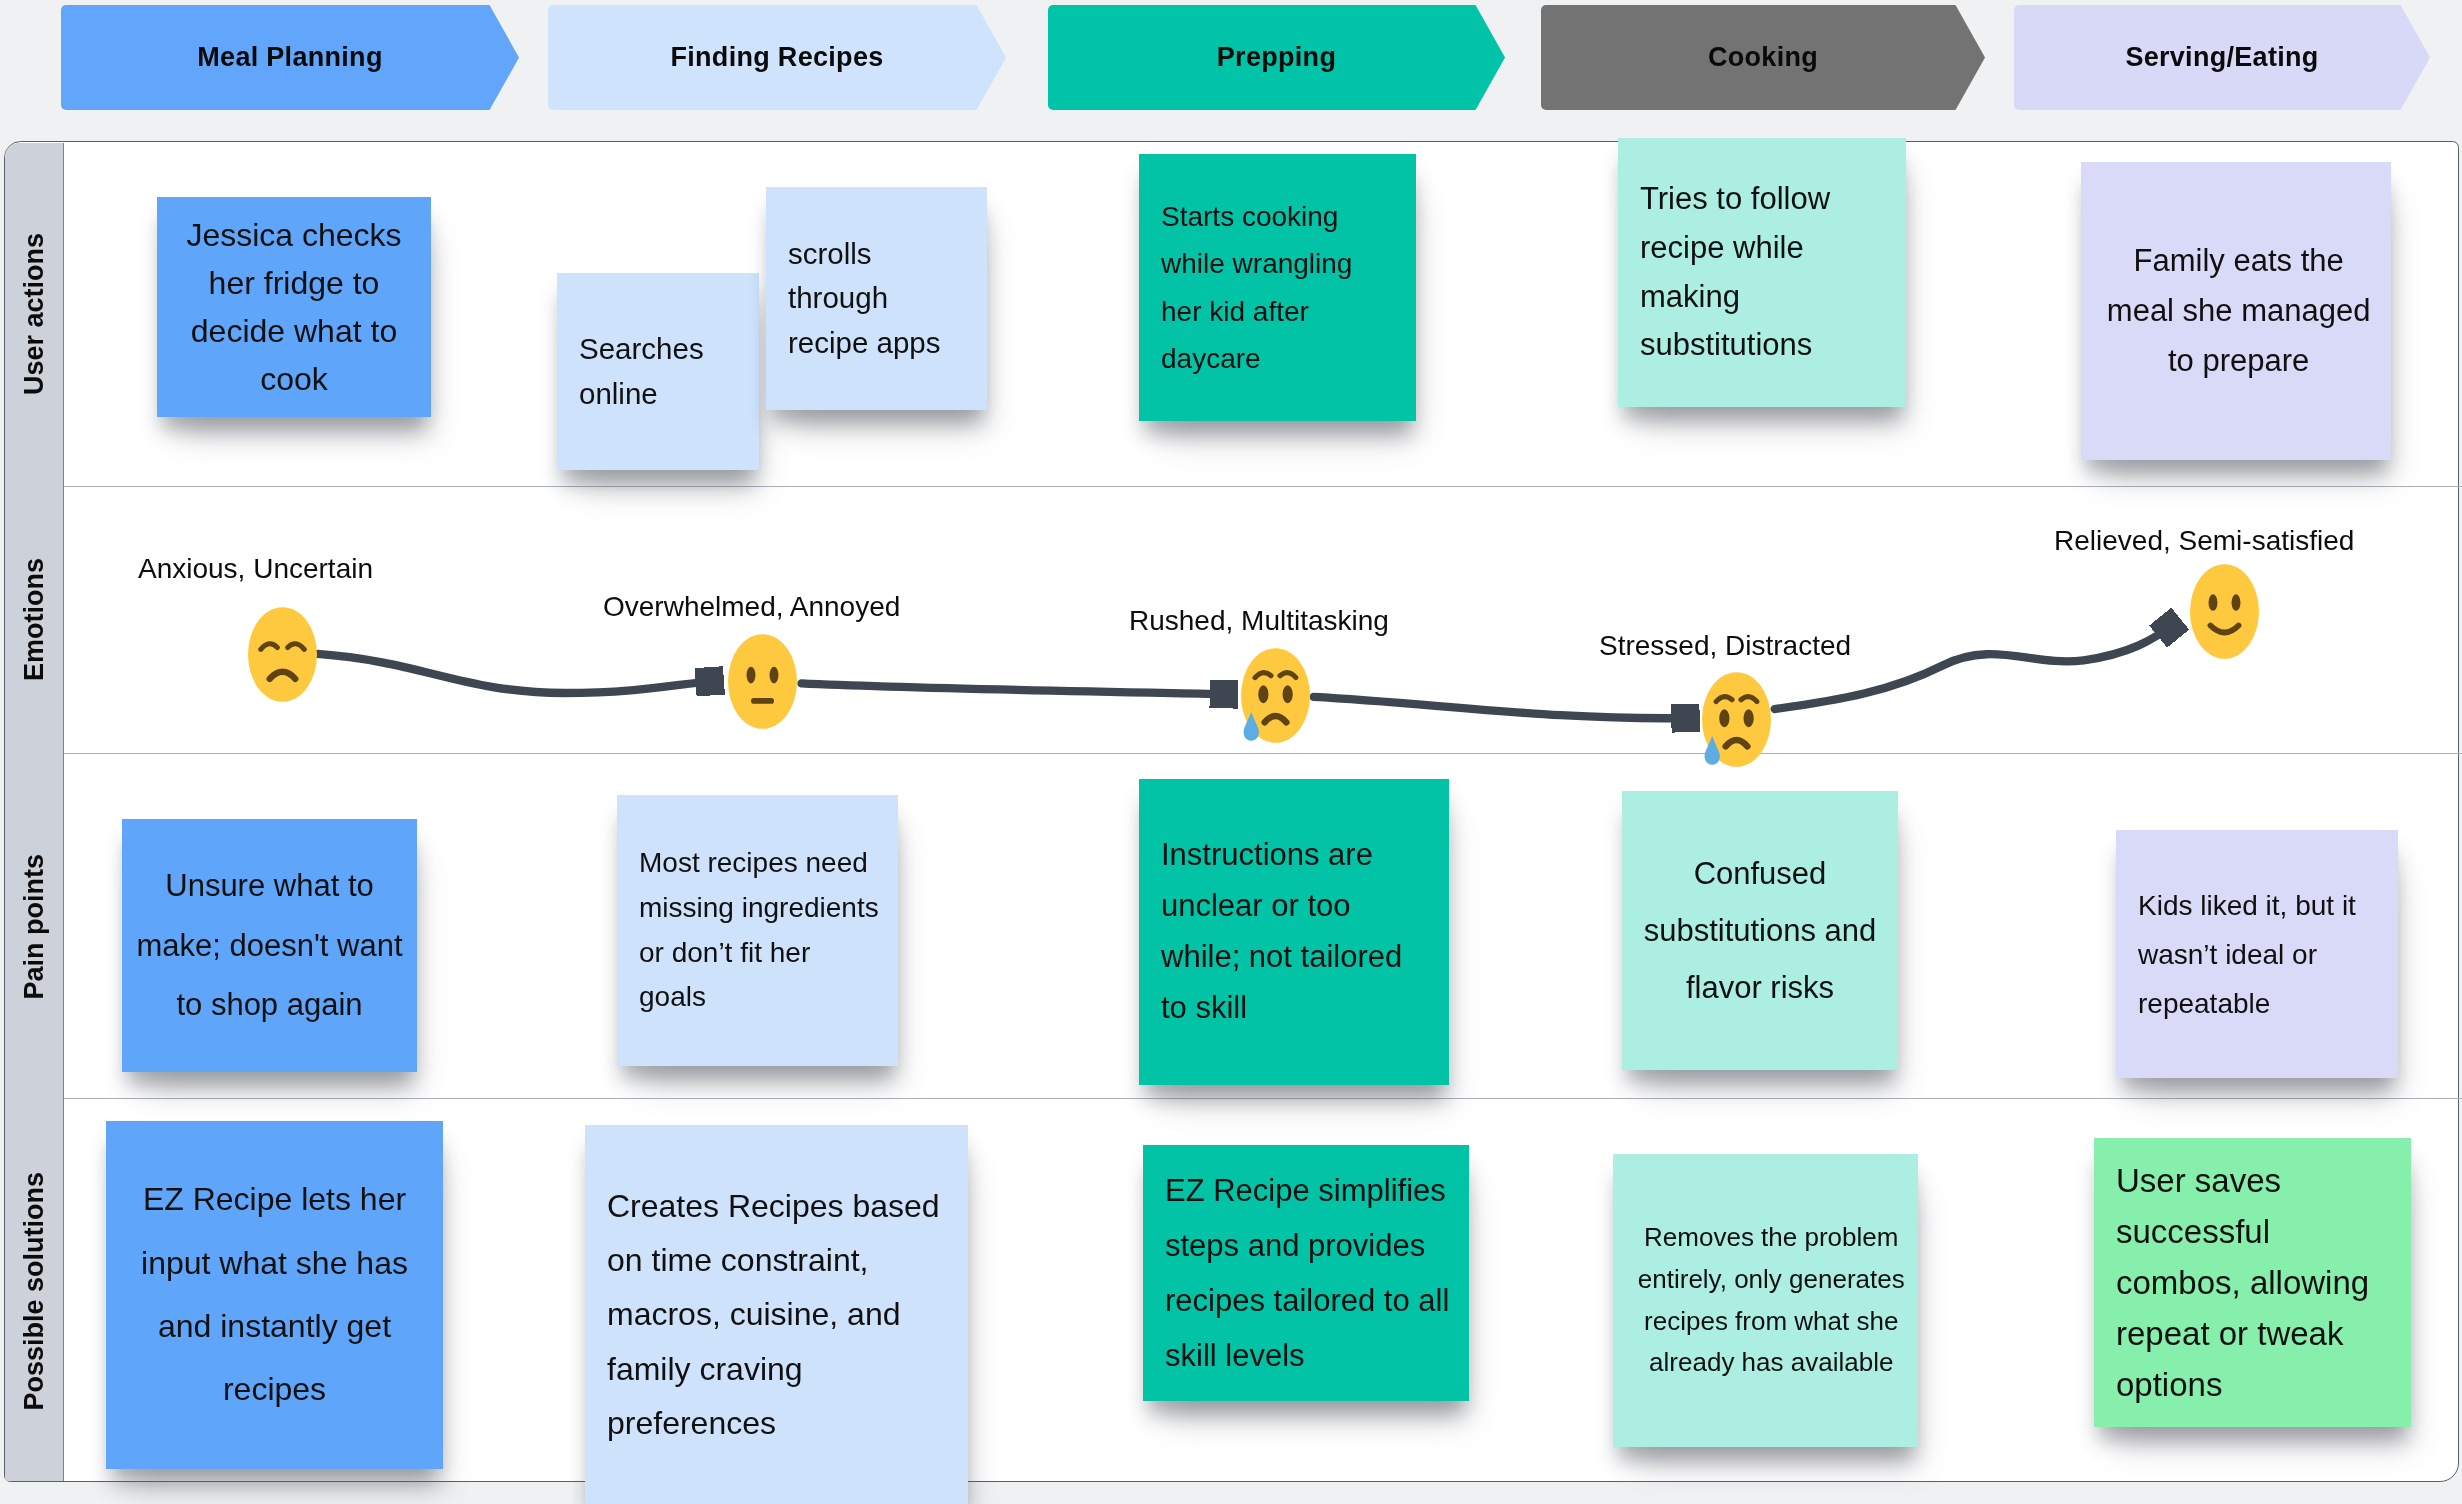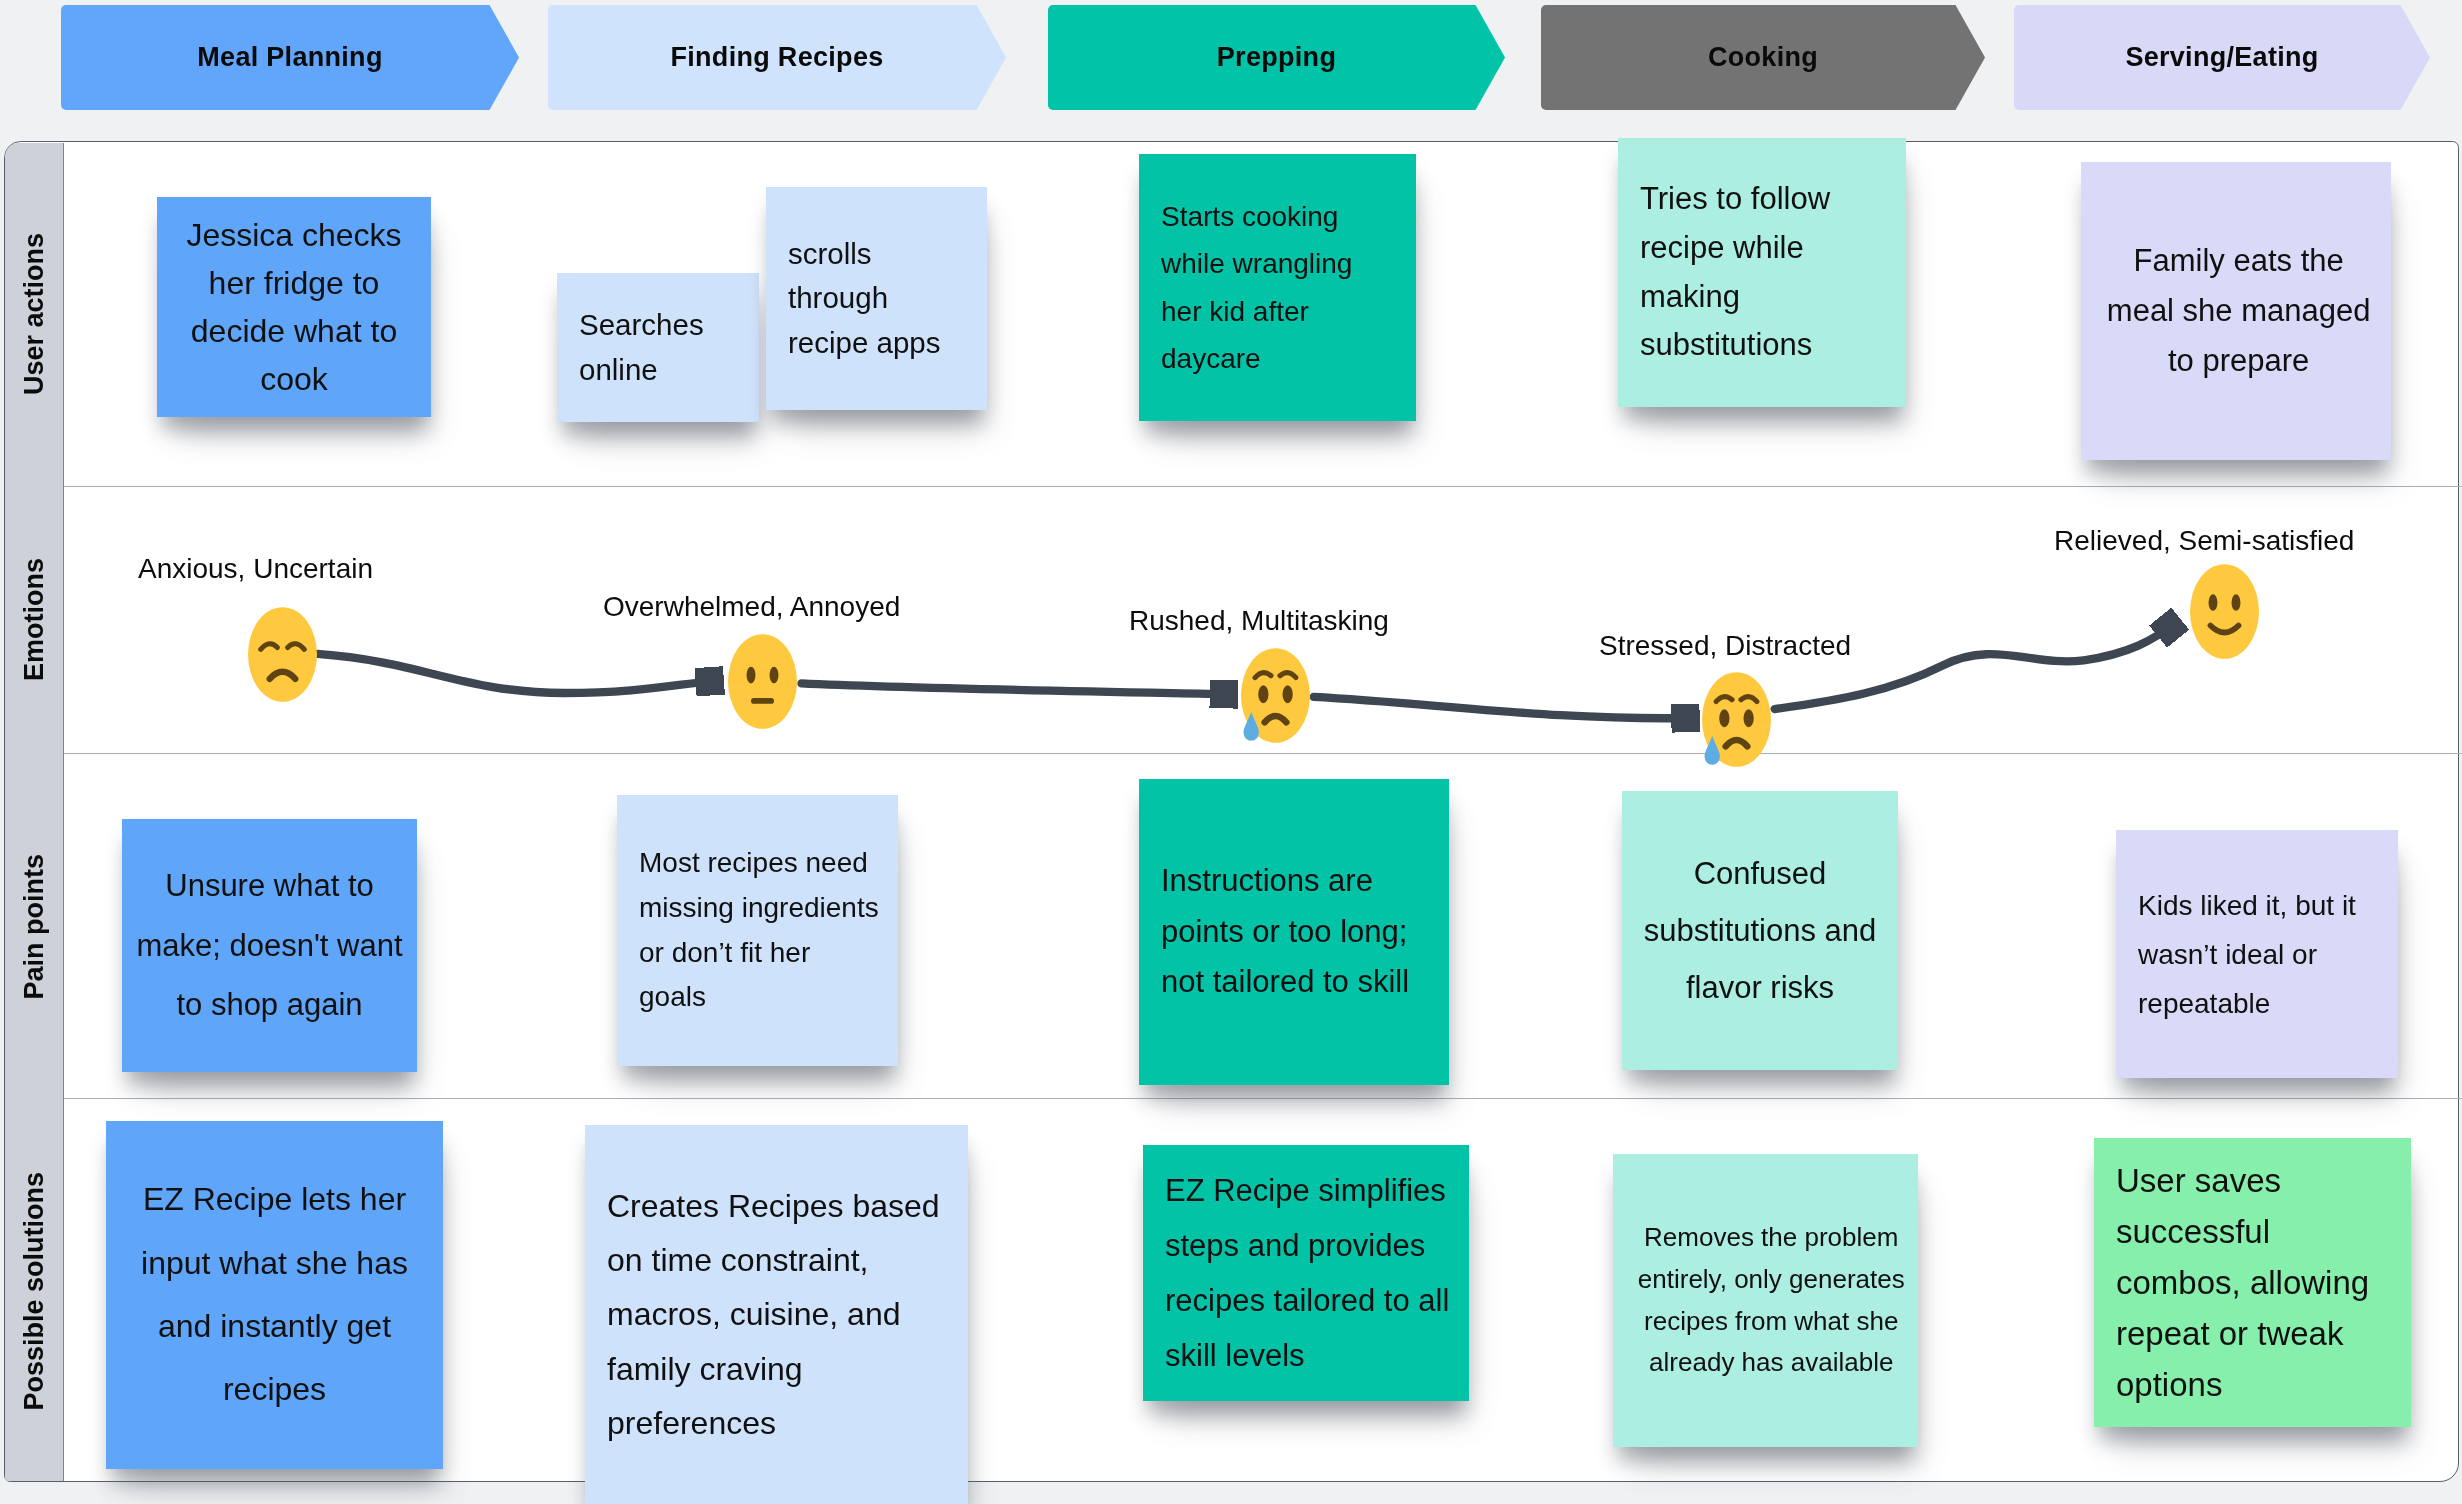--- a/index.html
+++ b/index.html
@@ -88,21 +88,21 @@
     <span>Emotions</span>
   </div>
 <div class="side-cell" style="top:755px;height:344px;">
     <span>Pain points</span>
   </div>
 <div class="side-cell" style="top:1100px;height:382px;">
     <span>Possible solutions</span>
   </div>
 
 <div class="note center" style="left: 157px; top: 197px; width: 274px; height: 220px; font-size: 32px; line-height: 1.5; background: rgb(95, 165, 249);">Jessica checks her fridge to decide what to cook</div>
-<div class="note left" style="left: 557px; top: 273px; width: 202px; height: 149px; font-size: 29.5px; line-height: 1.5; background: rgb(207, 226, 252);">Searches online</div>
+<div class="note left" style="left: 557px; top: 273px; width: 202px; height: 197px; font-size: 29.5px; line-height: 1.5; background: rgb(207, 226, 252);">Searches online</div>
 <div class="note left" style="left: 766px; top: 187px; width: 221px; height: 223px; font-size: 29.5px; line-height: 1.5; background: rgb(207, 226, 252);">scrolls through recipe apps</div>
 <div class="note left" style="left: 1139px; top: 154px; width: 277px; height: 267px; font-size: 28px; line-height: 1.68; background: rgb(2, 195, 166);">Starts cooking while wrangling her kid after daycare</div>
 <div class="note left" style="left: 1618px; top: 138px; width: 288px; height: 269px; font-size: 31px; line-height: 1.58; background: rgb(172, 238, 225);">Tries to follow recipe while making substitutions</div>
 <div class="note left" style="left: 2081px; top: 162px; width: 310px; height: 298px; font-size: 31px; line-height: 1.62; background: rgb(217, 217, 248); text-align: center;">Family eats the meal she managed to prepare</div>
 
 <div class="emo-label" style="left:138px;top:553px;">Anxious, Uncertain</div>
 <div class="emo-label" style="left:603px;top:591px;">Overwhelmed, Annoyed</div>
 <div class="emo-label" style="left:1129px;top:605px;">Rushed, Multitasking</div>
 <div class="emo-label" style="left:1599px;top:630px;">Stressed, Distracted</div>
 <div class="emo-label" style="left:2054px;top:525px;">Relieved, Semi-satisfied</div>
@@ -161,21 +161,21 @@
   <svg viewBox="0 0 108 148">
     <ellipse cx="54" cy="74" rx="54" ry="74" fill="#ffc93f"></ellipse>
     <ellipse cx="36" cy="60" rx="7" ry="13" fill="#5f4312"></ellipse>
     <ellipse cx="72" cy="60" rx="7" ry="13" fill="#5f4312"></ellipse>
     <path d="M32 96 Q54 118 76 96" stroke="#5f4312" stroke-width="9" fill="none" stroke-linecap="round"></path>
   </svg>
 </div>
 
 <div class="note center" style="left: 122px; top: 819px; width: 295px; height: 253px; font-size: 31px; line-height: 1.92; background: rgb(95, 165, 249);">Unsure what to make; doesn't want to shop again</div>
 <div class="note left" style="left: 617px; top: 795px; width: 281px; height: 271px; font-size: 28px; line-height: 1.6; background: rgb(207, 226, 252);">Most recipes need missing ingredients or don’t fit her goals</div>
-<div class="note left" style="left: 1139px; top: 779px; width: 310px; height: 306px; font-size: 31px; line-height: 1.64; background: rgb(2, 195, 166);">Instructions are points or too long; not tailored to skill</div>
+<div class="note left" style="left: 1139px; top: 779px; width: 310px; height: 306px; font-size: 31px; line-height: 1.64; background: rgb(2, 195, 166);">Instructions are unclear or too while; not tailored to skill</div>
 <div class="note center" style="left: 1622px; top: 791px; width: 276px; height: 279px; font-size: 31px; line-height: 1.84; background: rgb(172, 238, 225);">Confused substitutions and flavor risks</div>
 <div class="note left" style="left: 2116px; top: 830px; width: 282px; height: 248px; font-size: 28px; line-height: 1.75; background: rgb(217, 217, 248);">Kids liked it, but it wasn’t ideal or repeatable</div>
 
 <div class="note center" style="left: 106px; top: 1121px; width: 337px; height: 348px; font-size: 32px; line-height: 1.98; background: rgb(95, 165, 249);">EZ Recipe lets her input what she has and instantly get recipes</div>
 <div class="note left" style="left: 585px; top: 1125px; width: 383px; height: 379px; font-size: 32px; line-height: 1.7; background: rgb(207, 226, 252);">Creates Recipes based on time constraint, macros, cuisine, and family craving preferences</div>
 <div class="note left" style="left: 1143px; top: 1145px; width: 326px; height: 256px; font-size: 31px; line-height: 1.78; background: rgb(2, 195, 166);">EZ Recipe simplifies steps and provides recipes tailored to all skill levels</div>
 <div class="note center" style="left: 1613px; top: 1154px; width: 305px; height: 293px; font-size: 26px; line-height: 1.6; background: rgb(172, 238, 225); padding-left: 23px;">Removes the problem entirely, only generates recipes from what she already has available</div>
 <div class="note left" style="left: 2094px; top: 1138px; width: 317px; height: 289px; font-size: 33px; line-height: 1.55; background: #86efac;">User saves successful combos, allowing repeat or tweak options</div>
 
 

